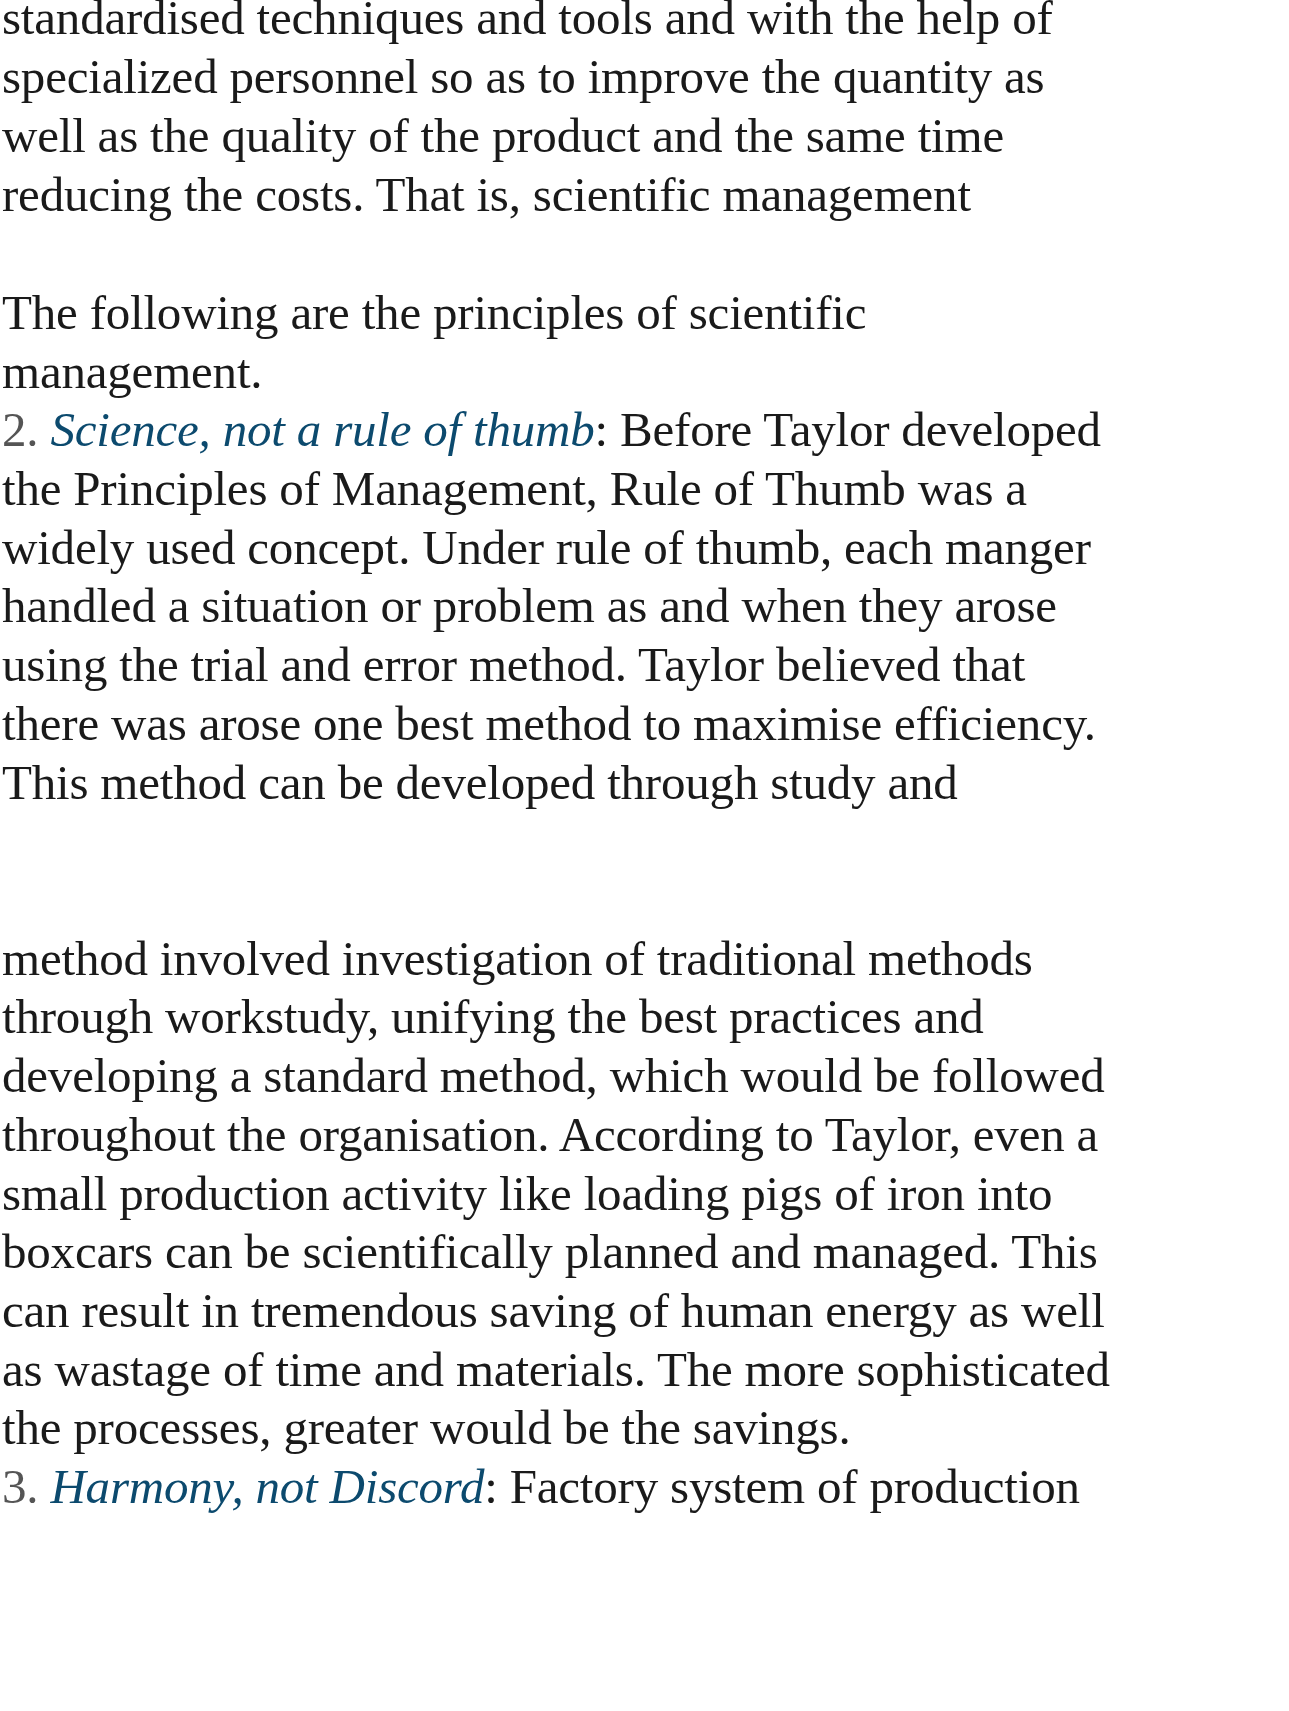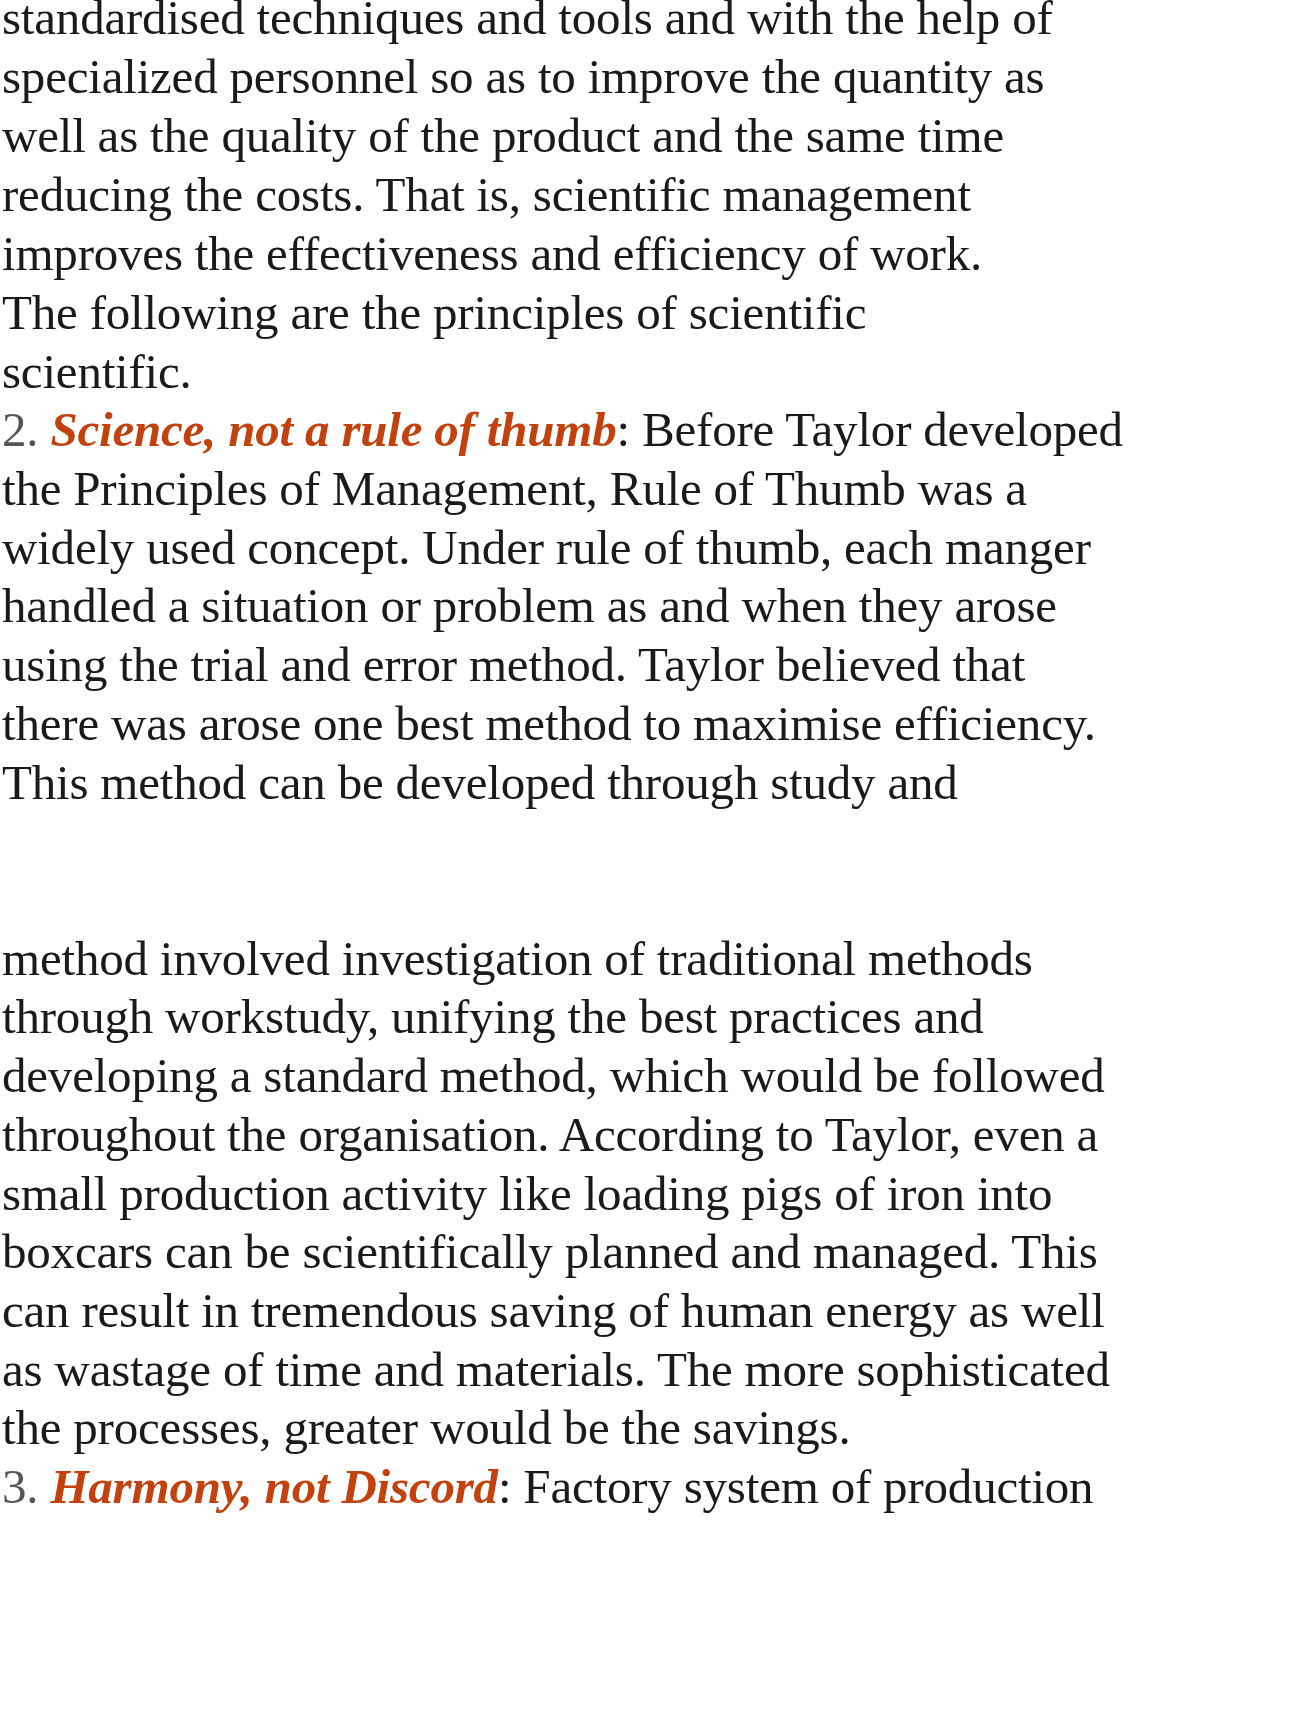--- a/index.html
+++ b/index.html
@@ -25,37 +25,36 @@
       left: 2px;
       white-space: nowrap;
       font-size: 49px;
       line-height: 64px;
       letter-spacing: -0.2px;
     }
     .num {
       color: #555555;
     }
     .head {
-      font-weight: bold;
+      font-weight: normal;
       font-style: italic;
-      color: #c2410c;
+      color: #0c4a6e;
     }
   </style>
 </head>
 <body>
 
 <div class="page">
 
   <div class="line" style="top:-14px">standardised techniques and tools and with the help of</div>
   <div class="line" style="top:45px">specialized personnel so as to improve the quantity as</div>
   <div class="line" style="top:104px">well as the quality of the product and the same time</div>
   <div class="line" style="top:163px">reducing the costs. That is, scientific management</div>
-  <div class="line" style="top:222px">improves the effectiveness and efficiency of work.</div>
   <div class="line" style="top:281px">The following are the principles of scientific</div>
-  <div class="line" style="top:340px">scientific.</div>
+  <div class="line" style="top:340px">management.</div>
 
   <div class="line" style="top:398px">
     <span class="num">2. </span><span class="head">Science, not a rule of thumb</span><span>: Before Taylor developed</span>
   </div>
   <div class="line" style="top:457px">the Principles of Management, Rule of Thumb was a</div>
   <div class="line" style="top:516px">widely used concept. Under rule of thumb, each manger</div>
   <div class="line" style="top:574px">handled a situation or problem as and when they arose</div>
   <div class="line" style="top:633px">using the trial and error method. Taylor believed that</div>
   <div class="line" style="top:692px">there was arose one best method to maximise efficiency.</div>
   <div class="line" style="top:751px">This method can be developed through study and</div>

